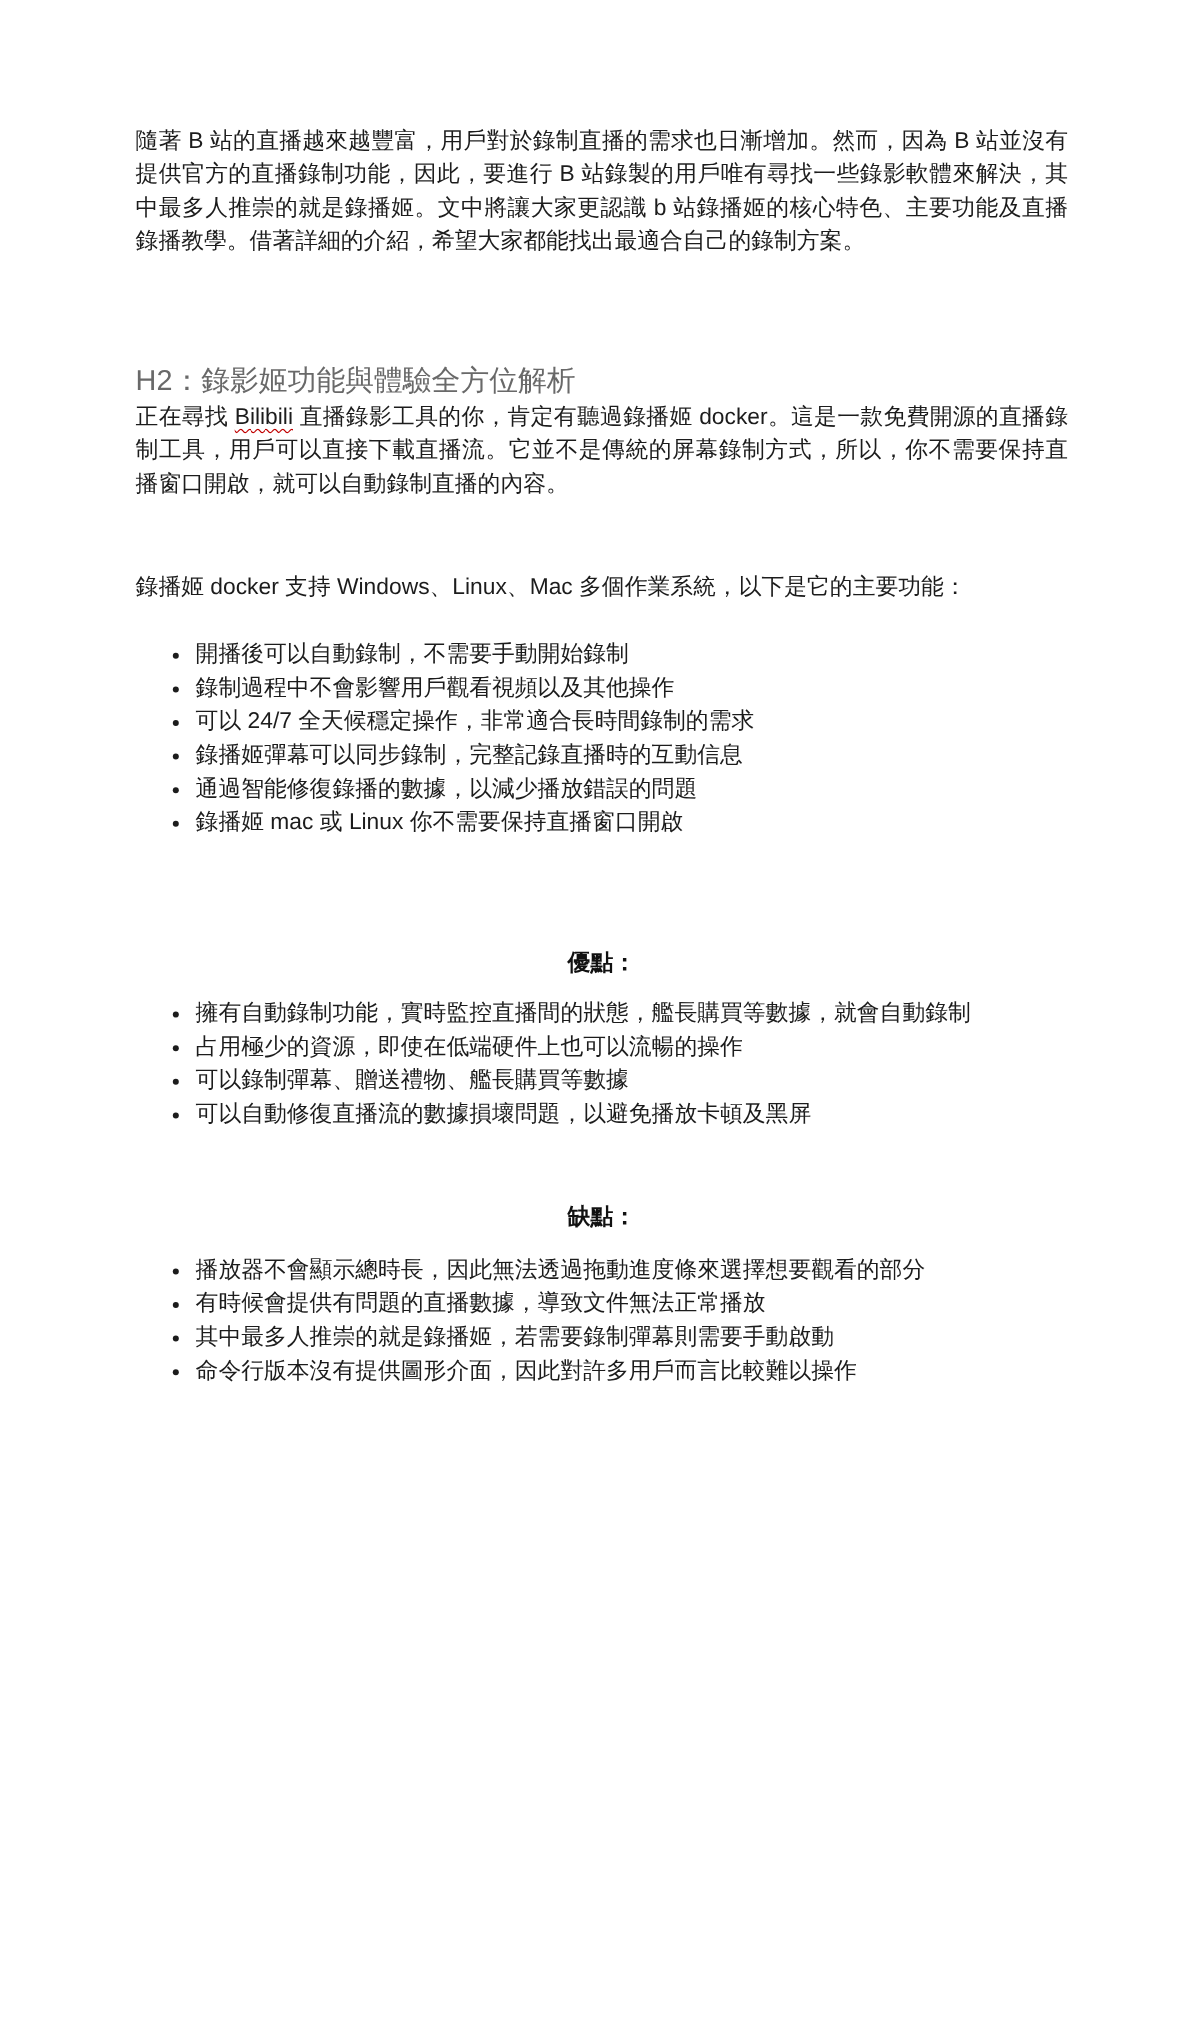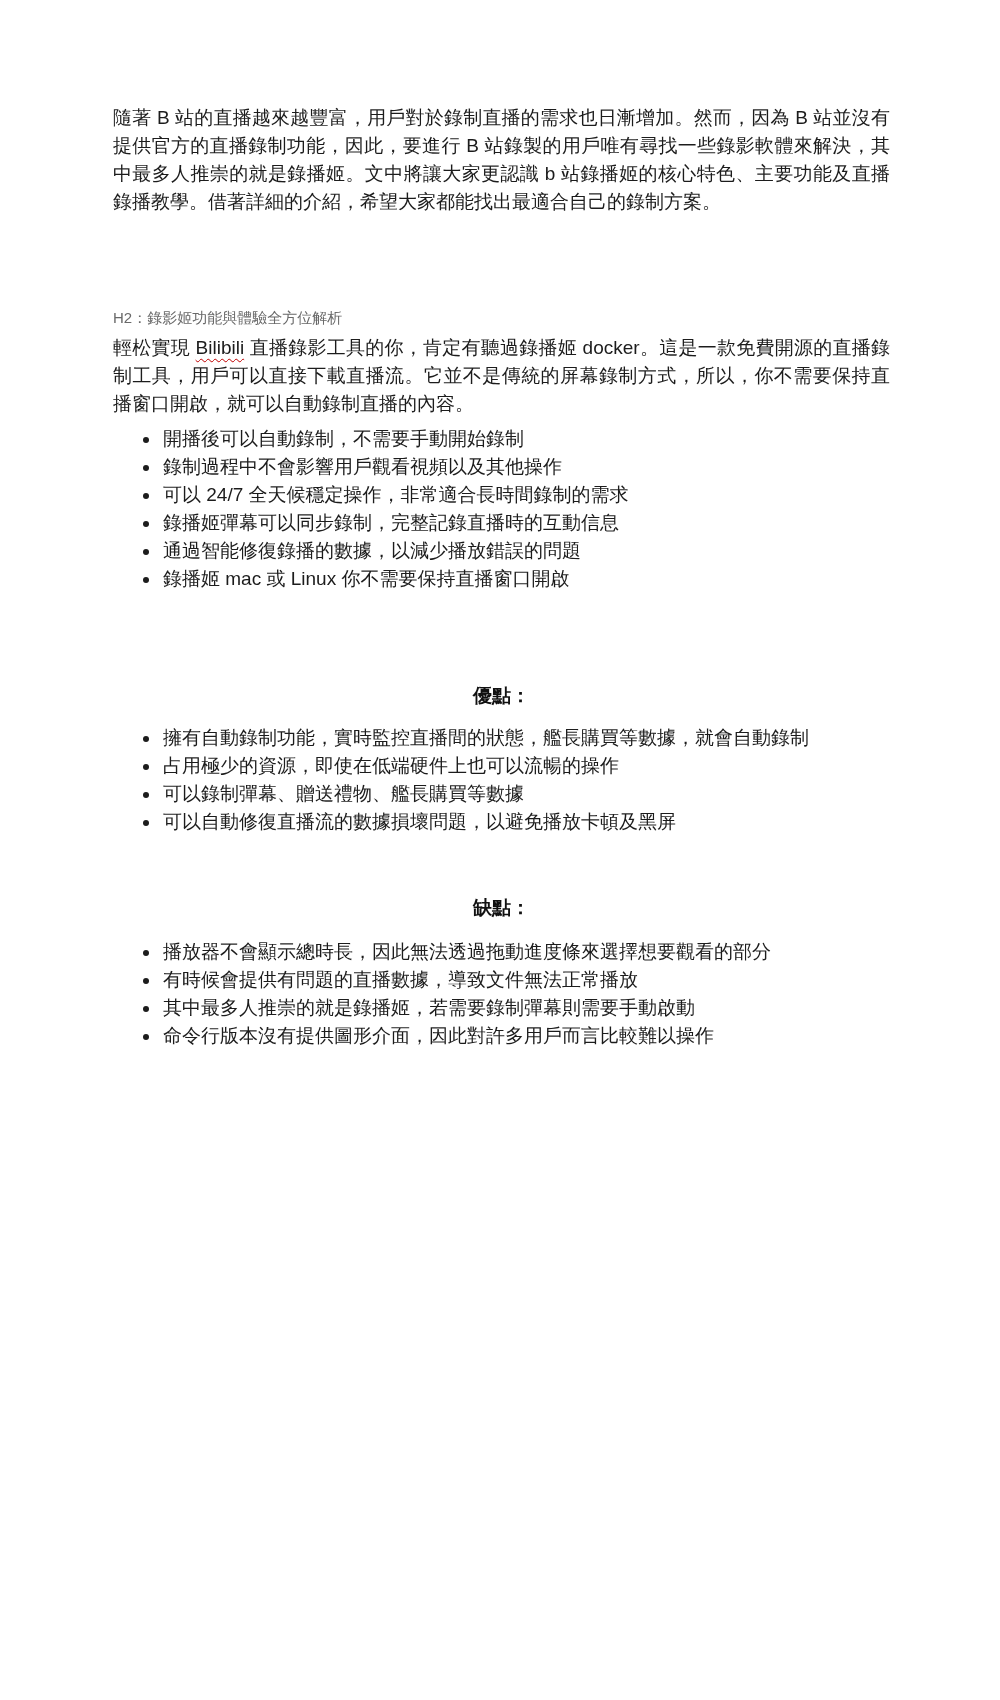--- a/index.html
+++ b/index.html
@@ -22,34 +22,34 @@
     font-size: 19px;
     line-height: 28px;
   }
   p {
     margin: 0;
     text-align: justify;
   }
   .h2-heading {
     margin: 85px 0 0 0;
     color: #696969;
-    font-size: 15px;
+    font-size: 24px;
     line-height: 33px;
     font-weight: 400;
     text-align: left;
   }
   .para-tool-intro { margin-top: 0; }
   .para-os { margin-top: 58px; }
   .para-summary { margin-top: 56px; }
   ul {
     margin: 0;
     padding: 0 0 0 48px;
     list-style: disc outside;
   }
-  ul.features-list { margin-top: 7px; }
+  ul.features-list { margin-top: 28px; }
   ul.pros-list { margin-top: 14px; }
   ul.cons-list { margin-top: 16px; }
   li {
     line-height: 28px;
     padding-left: 2px;
     text-align: justify;
   }
   .bold-heading {
     margin-top: 89px;
     font-weight: 700;
@@ -65,22 +65,23 @@
 </style>
 </head>
 <body>
 
 <div class="page">
 
   <p>隨著 B 站的直播越來越豐富，用戶對於錄制直播的需求也日漸增加。然而，因為 B 站並沒有提供官方的直播錄制功能，因此，要進行 B 站錄製的用戶唯有尋找一些錄影軟體來解決，其中最多人推崇的就是錄播姬。文中將讓大家更認識 b 站錄播姬的核心特色、主要功能及直播錄播教學。借著詳細的介紹，希望大家都能找出最適合自己的錄制方案。</p>
 
   <div class="h2-heading">H2：錄影姬功能與體驗全方位解析</div>
 
-  <p class="para-tool-intro"><span>輕松實現 </span><span class="misspelled">Bilibili</span><span> 直播錄影工具的你，肯定有聽過錄播姬 docker。這是一款免費開源的直播錄制工具，用戶可以直接下載直播流。它並不是傳統的屏幕錄制方式，所以，你不需要保持直播窗口開啟，就可以自動錄制直播的內容。</span></p>
+  <p class="para-tool-intro"><span>正在尋找 </span><span class="misspelled">Bilibili</span><span> 直播錄影工具的你，肯定有聽過錄播姬 docker。這是一款免費開源的直播錄制工具，用戶可以直接下載直播流。它並不是傳統的屏幕錄制方式，所以，你不需要保持直播窗口開啟，就可以自動錄制直播的內容。</span></p>
 
+  <p class="para-os">錄播姬 docker 支持 Windows、Linux、Mac 多個作業系統，以下是它的主要功能：</p>
 
   <ul class="features-list">
     <li>開播後可以自動錄制，不需要手動開始錄制</li>
     <li>錄制過程中不會影響用戶觀看視頻以及其他操作</li>
     <li>可以 24/7 全天候穩定操作，非常適合長時間錄制的需求</li>
     <li>錄播姬彈幕可以同步錄制，完整記錄直播時的互動信息</li>
     <li>通過智能修復錄播的數據，以減少播放錯誤的問題</li>
     <li>錄播姬 mac 或 Linux 你不需要保持直播窗口開啟</li>
   </ul>
 

